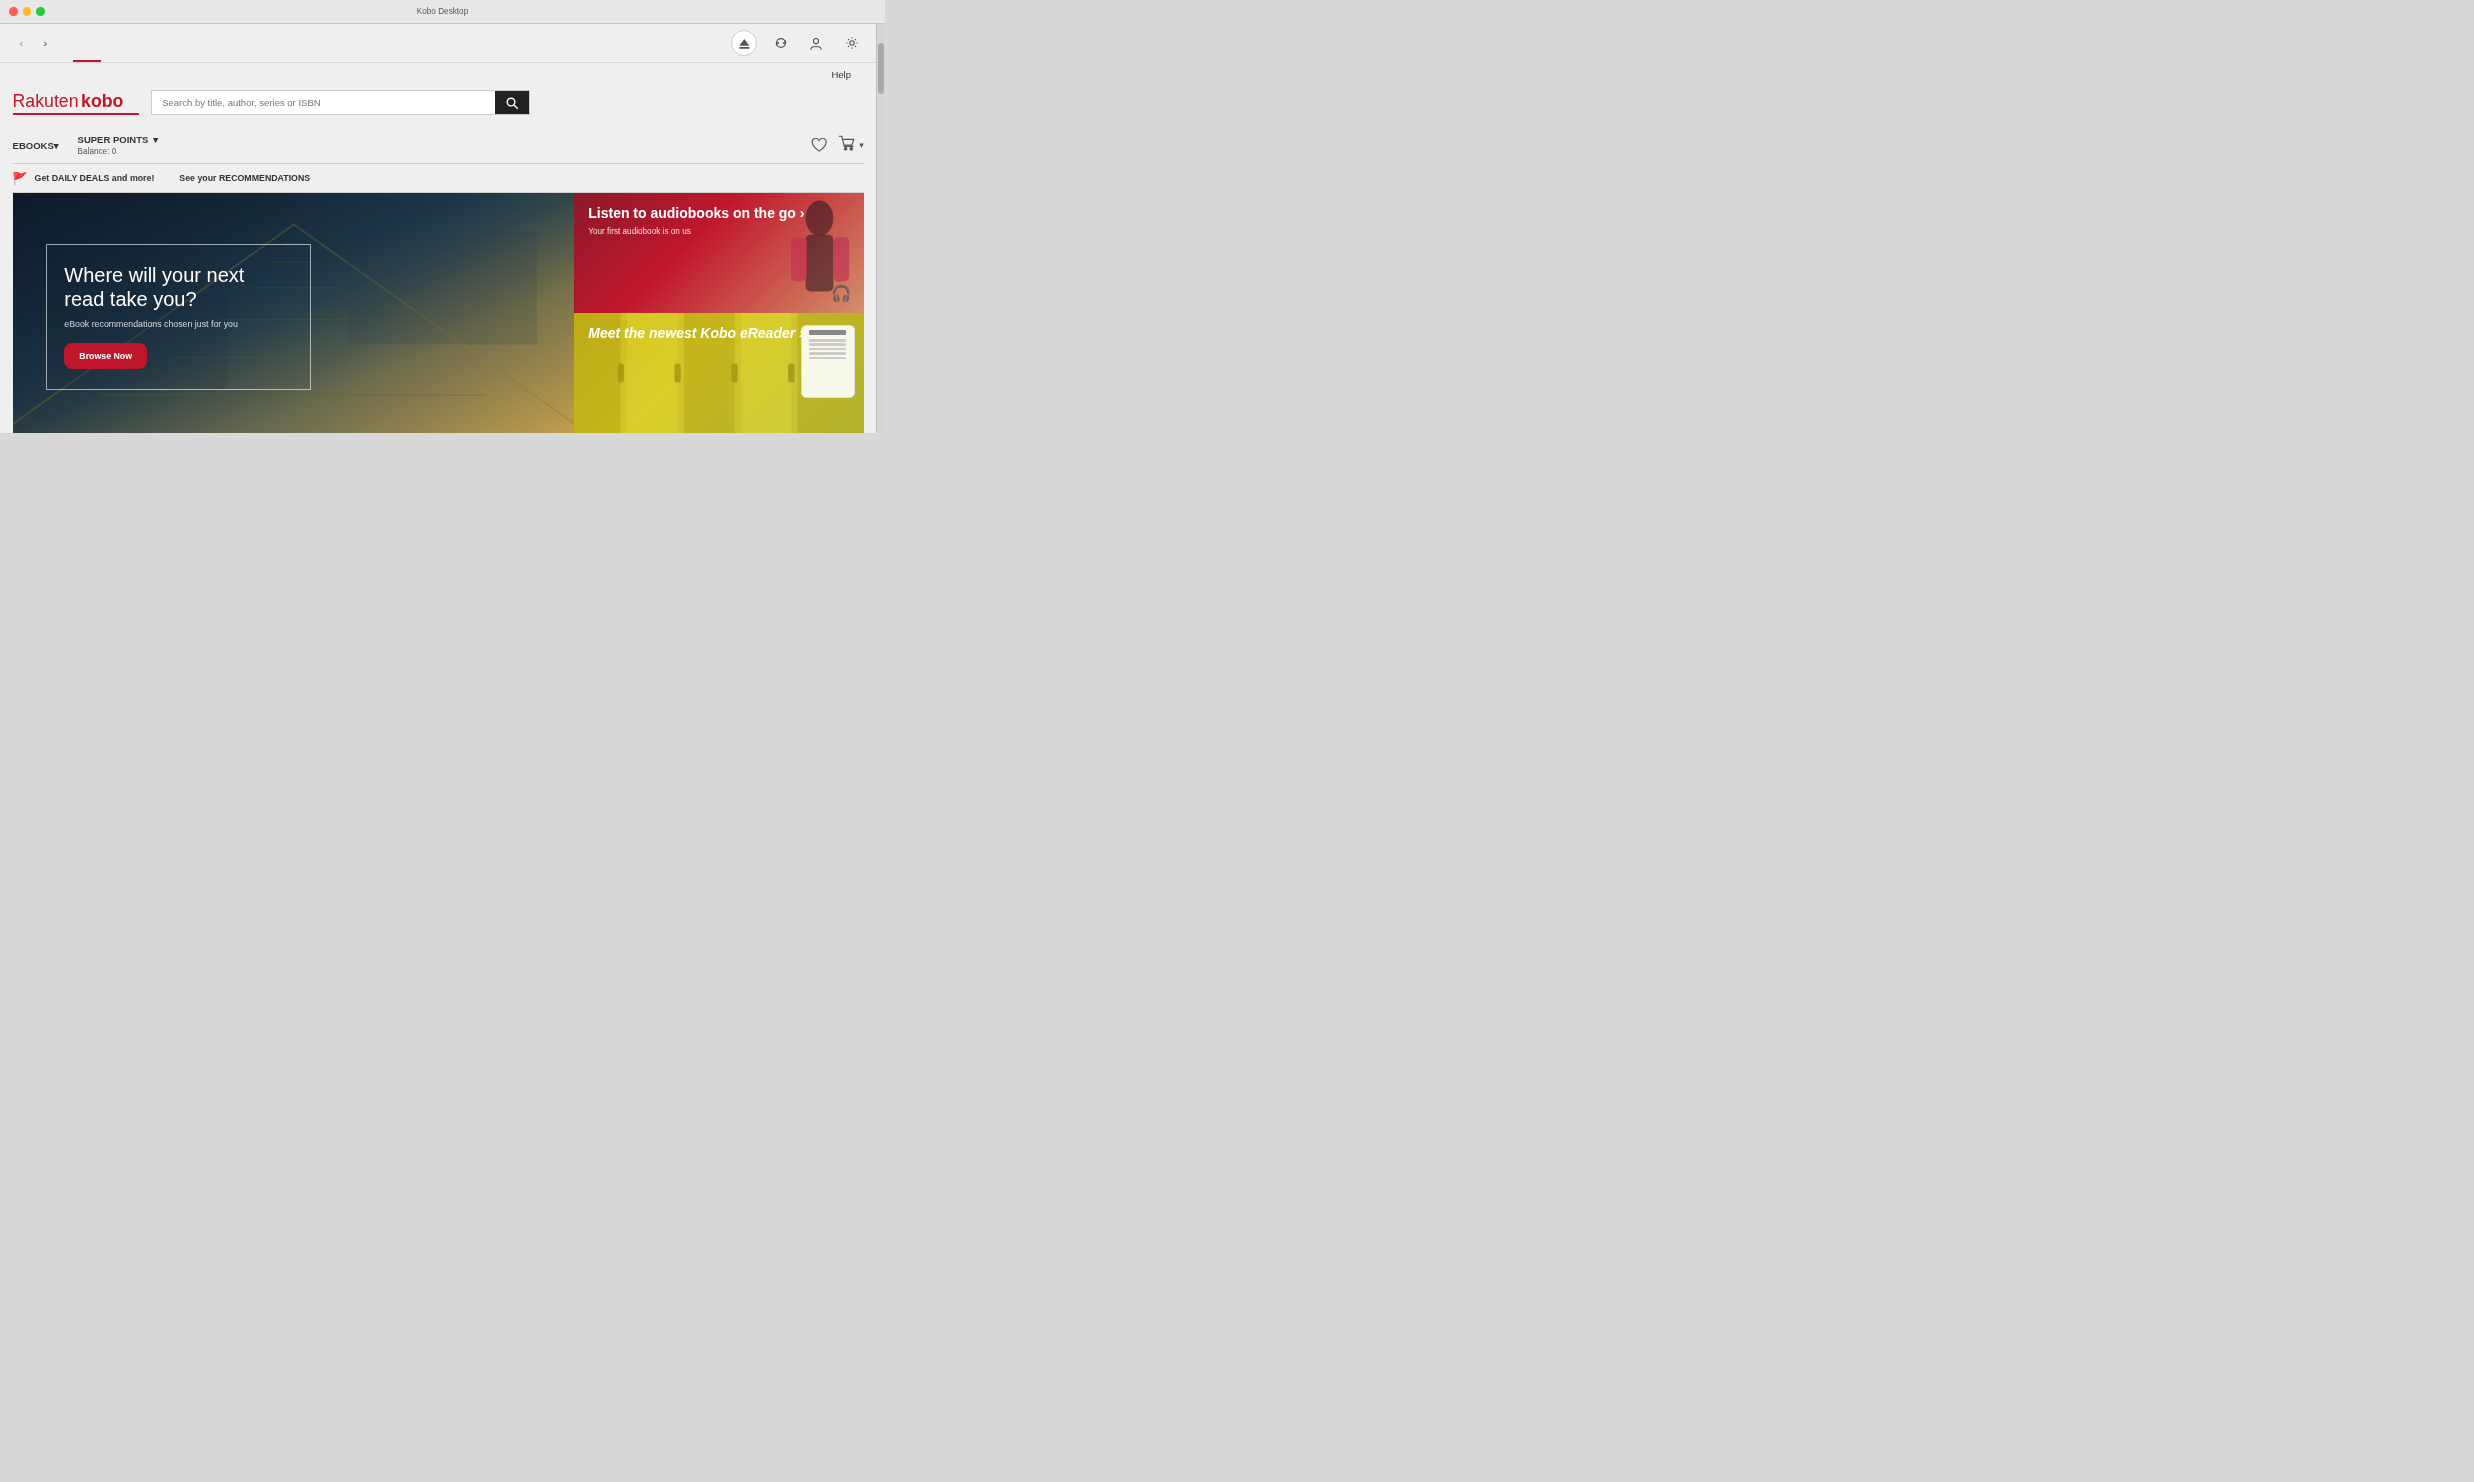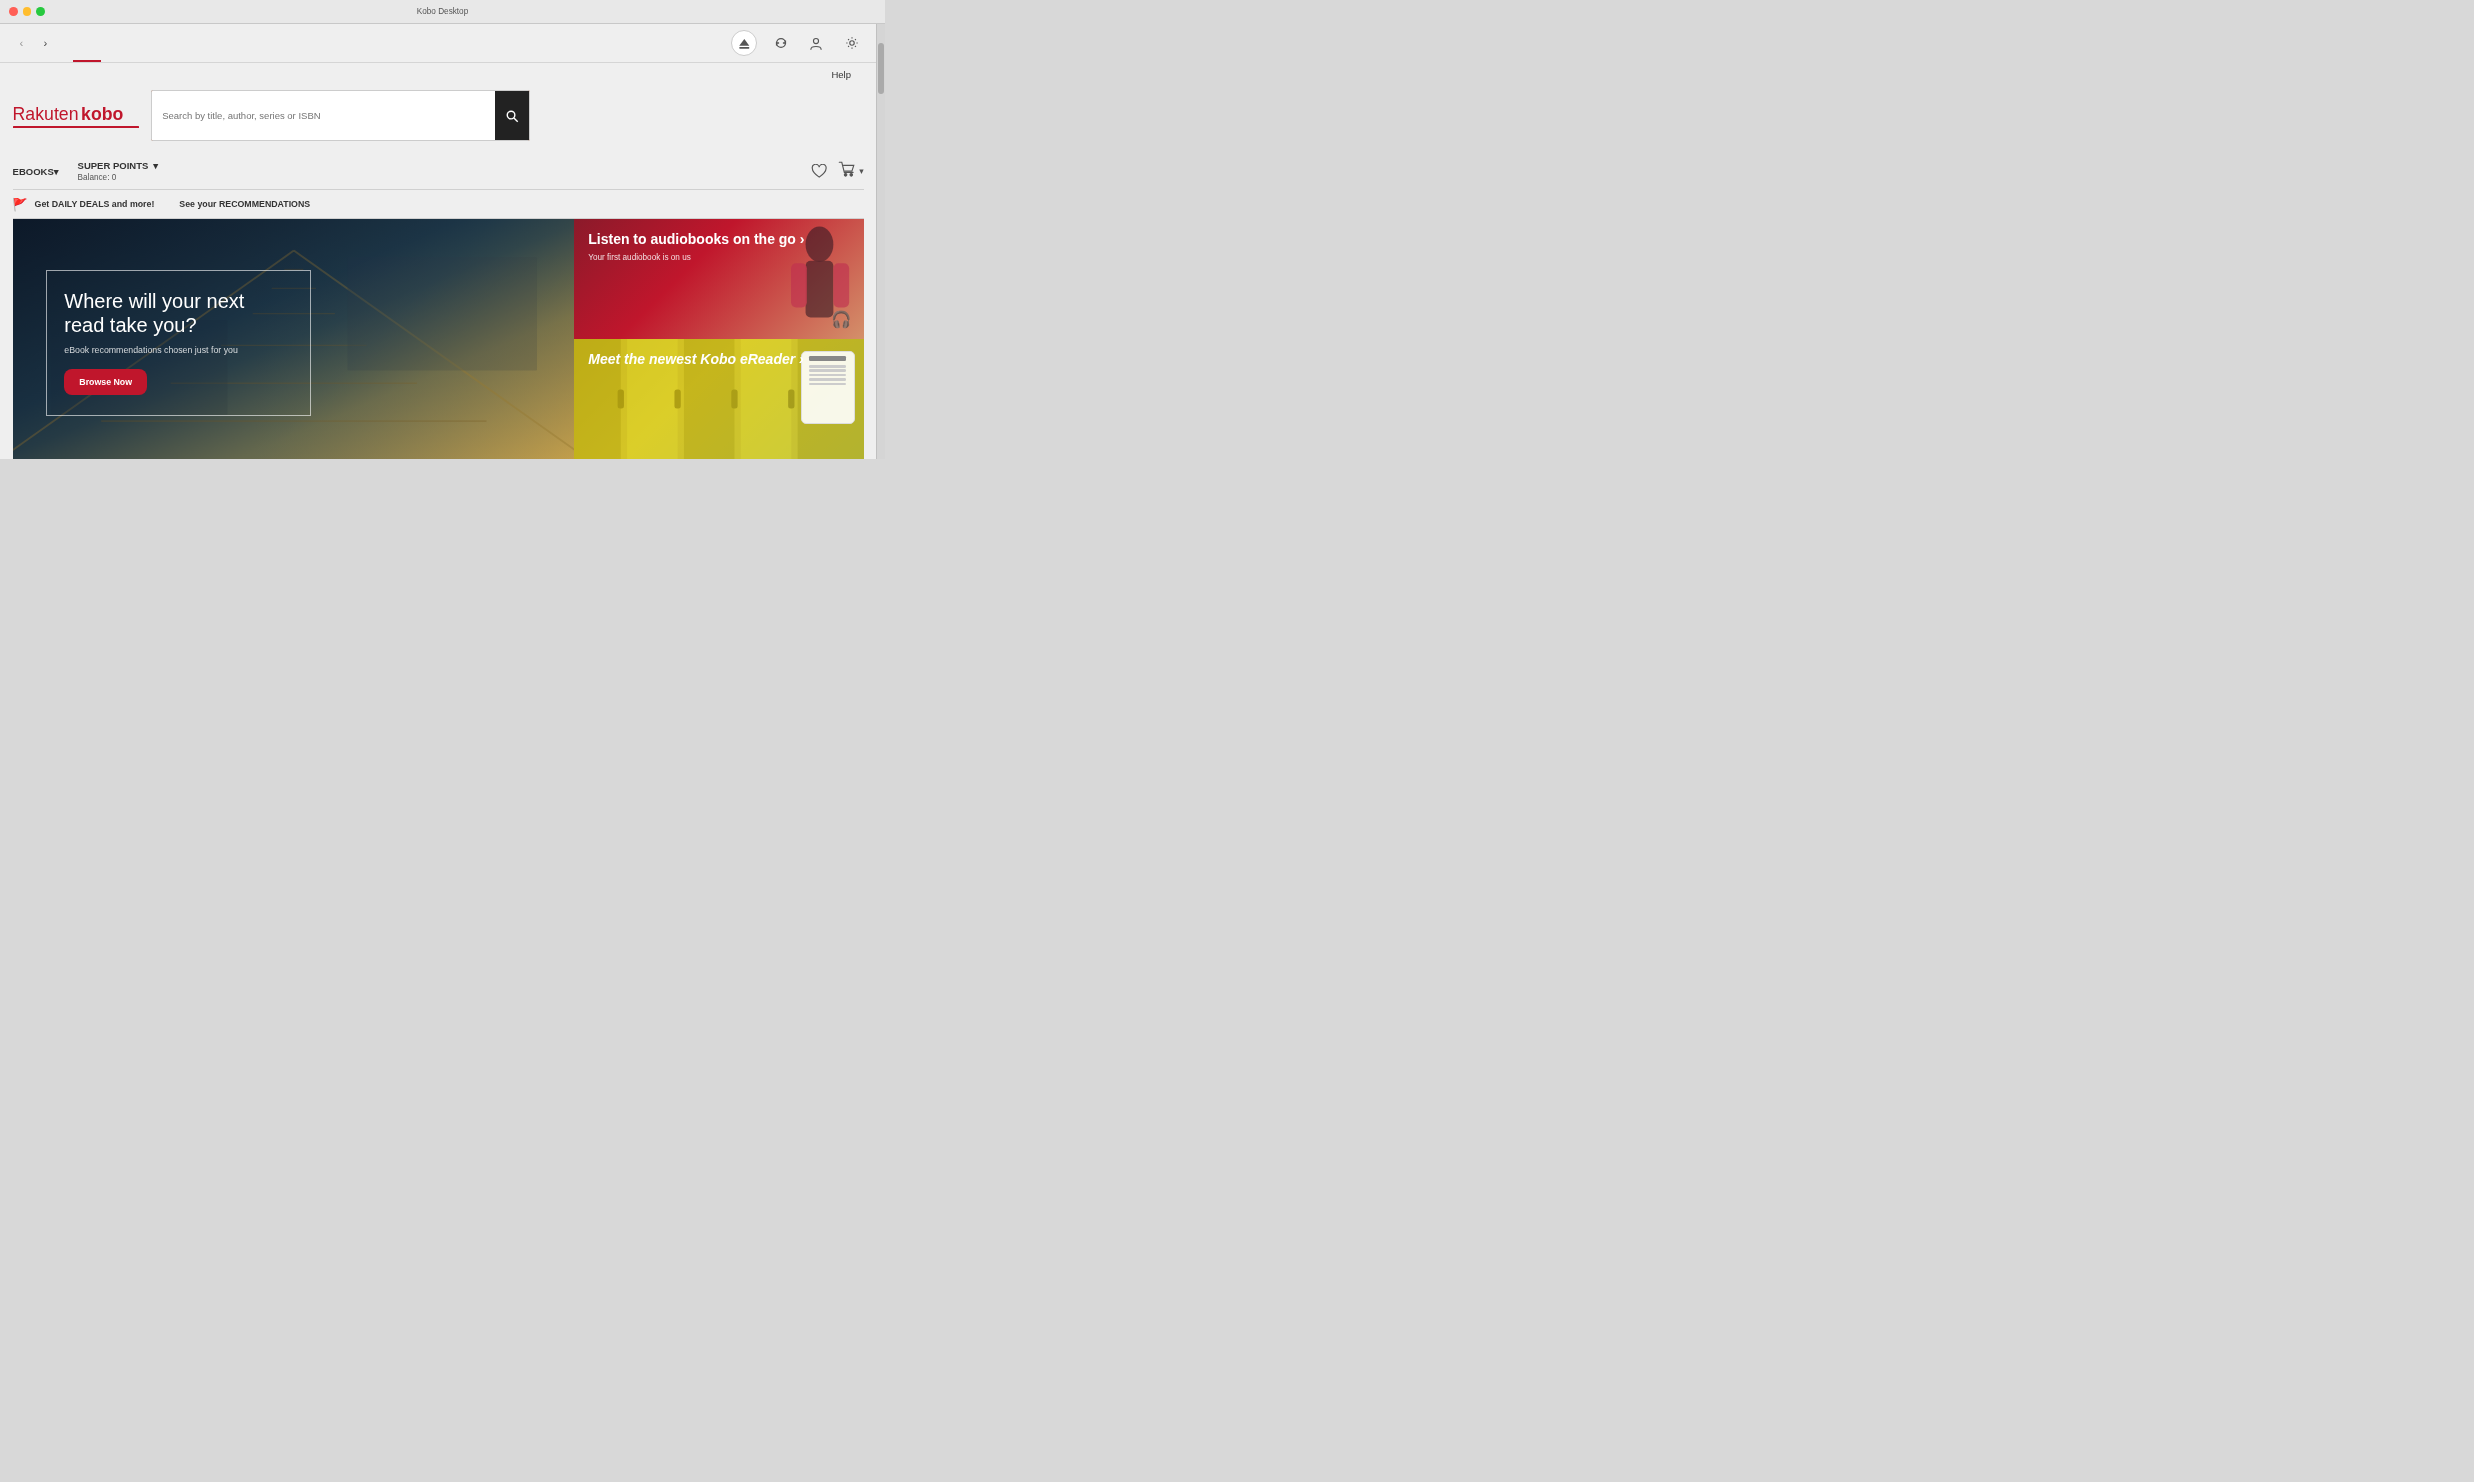--- a/index.html
+++ b/index.html
@@ -206,21 +206,21 @@
       height: 1.3px;
       background: #c0162c;
       margin-top: 1.3px;
       border-radius: 0.6px;
     }
 
     .search-bar {
       display: flex;
       flex: 1;
       max-width: 379px;
-      height: 51px;
+      height: 25px;
       border: 0.9px solid #ccc;
       background: #c2410c;
       border-radius: 1.3px;
       overflow: hidden;
     }
     .search-input {
       flex: 1;
       border: none;
       outline: none;
       font-size: 9.5px;

